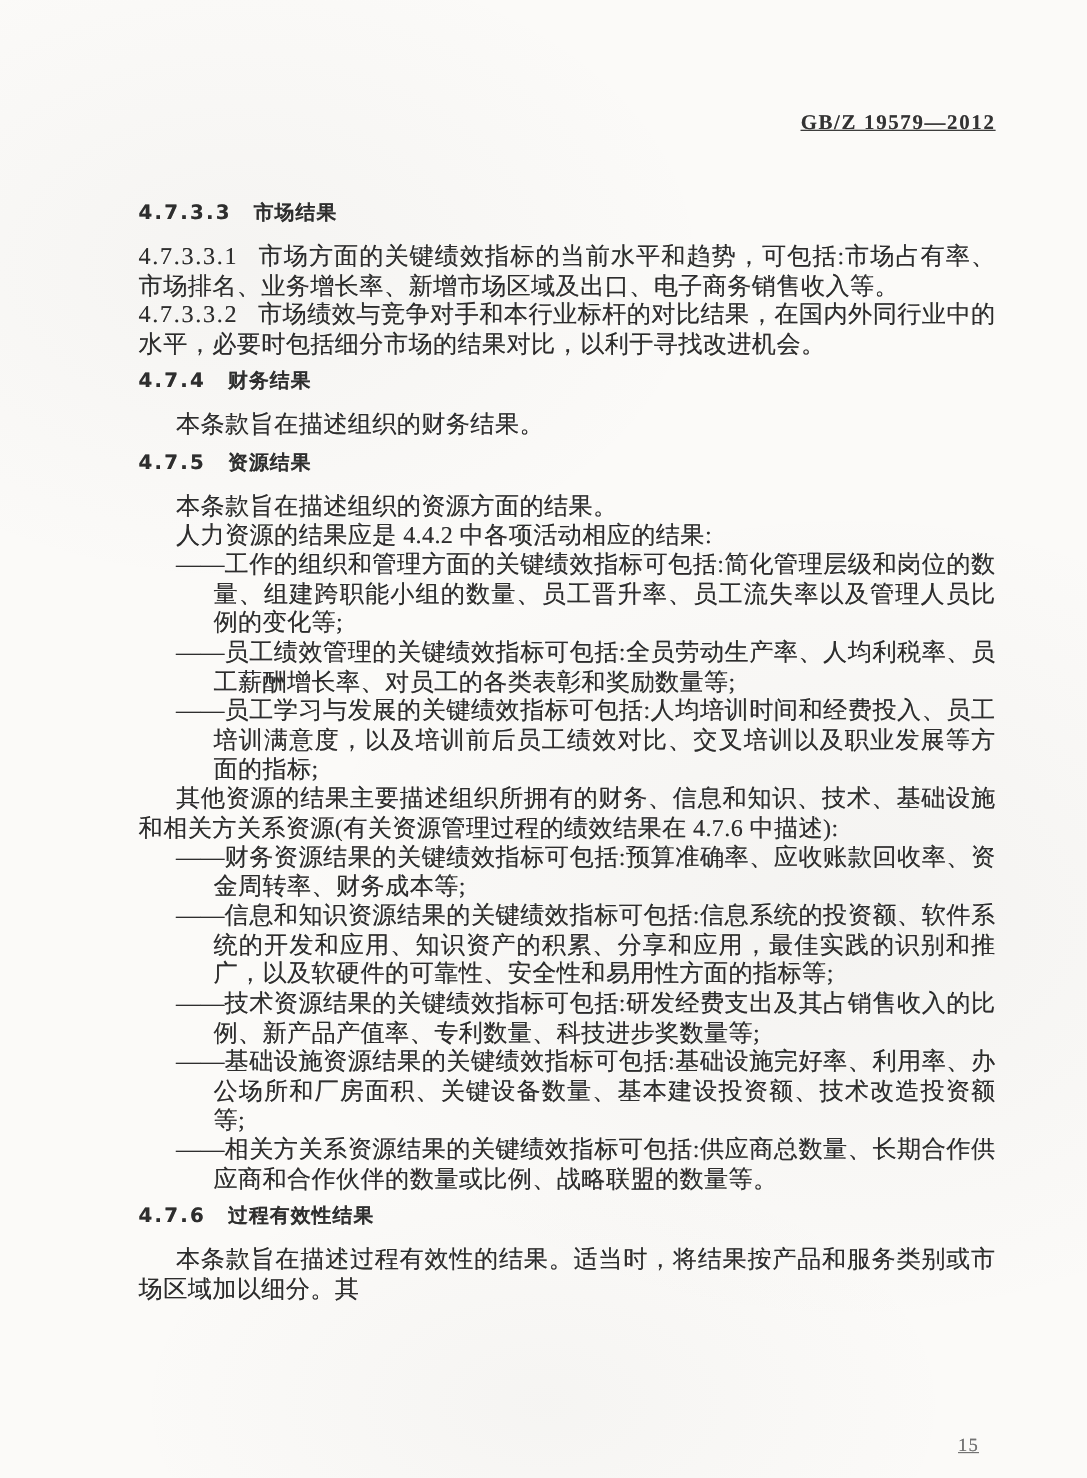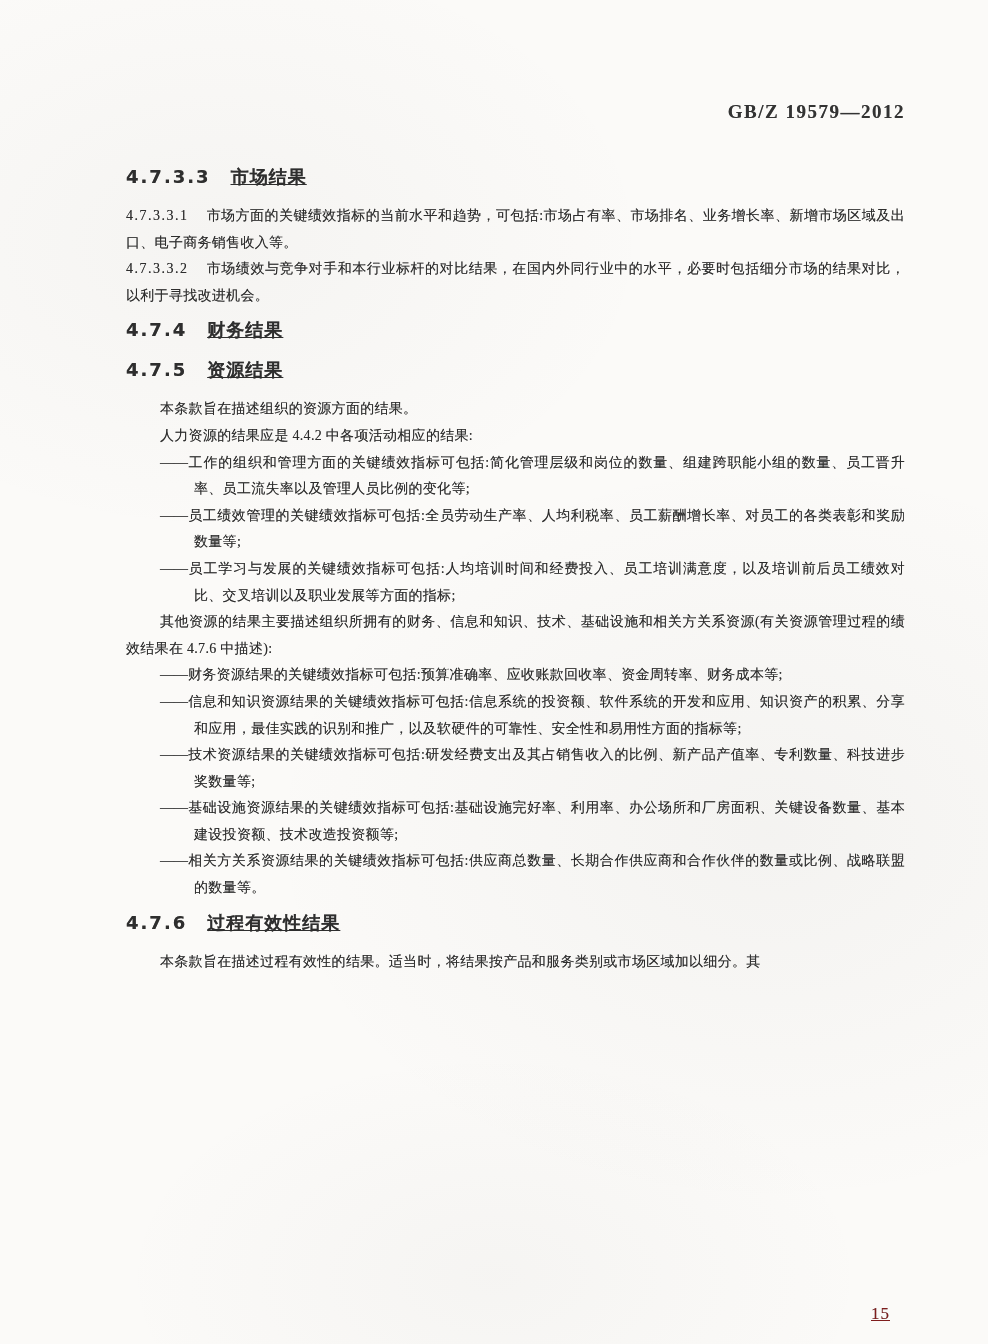--- a/index.html
+++ b/index.html
@@ -20,54 +20,55 @@
     width:988px; height:1344px;
     padding:100px 83px 0 126px;
     text-shadow:0 0 0.6px rgba(45,45,45,0.55);
   }
   .doc-header {
     text-align:right;
     font-size:19px;
     font-weight:700;
     letter-spacing:1.5px;
     line-height:24px;
-    margin-bottom:39px;
+    margin-bottom:56px;
     color:#333;
+    text-decoration:underline;
   }
   .sec-h {
     font-family:"DejaVu Sans","Liberation Sans",sans-serif;
     font-size:18px;
     font-weight:700;
     line-height:27px;
     margin:7px 0 13px 0;
     color:#2e2e2e;
   }
   .sec-h .num { letter-spacing:2px; margin-right:20px; }
-  .sec-h .ttl { letter-spacing:1px;text-decoration:underline; }
+  .sec-h .ttl { letter-spacing:1px; }
   p {
-    font-size:14px;
+    font-size:22px;
     line-height:26.6px;
     text-align:justify;
     letter-spacing:0.3px;
   }
   p.indent { text-indent:34px; }
   p.clause { text-indent:0; }
   .cnum { letter-spacing:1.5px; margin-right:18px; white-space:nowrap; }
   .dash-item {
     padding-left:68px;
     text-indent:-34px;
   }
   .dash { letter-spacing:0; }
   .page-num {
     position:absolute;
     right:98px;
     bottom:20px;
     font-size:17px;
     letter-spacing:1px;
-    color:#7f1d1d;
+    color:#737373;
     text-decoration:underline;
   }
 </style>
 </head>
 <body>
 
 <div class="page">
 
   <div class="doc-header">GB/Z 19579—2012</div>
 
@@ -80,20 +81,21 @@
     </p>
     <p class="clause">
       <span class="cnum">4.7.3.3.2</span><span>市场绩效与竞争对手和本行业标杆的对比结果，在国内外同行业中的水平，必要时包括细分市场的结果对比，以利于寻找改进机会。</span>
     </p>
   </section>
 
   <section>
     <h2 class="sec-h">
       <span class="num">4.7.4</span><span class="ttl">财务结果</span>
     </h2>
+    <p class="indent">本条款旨在描述组织的财务结果。</p>
   </section>
 
   <section>
     <h2 class="sec-h">
       <span class="num">4.7.5</span><span class="ttl">资源结果</span>
     </h2>
     <p class="indent">本条款旨在描述组织的资源方面的结果。</p>
     <p class="indent">人力资源的结果应是 4.4.2 中各项活动相应的结果:</p>
 
     <p class="dash-item">

